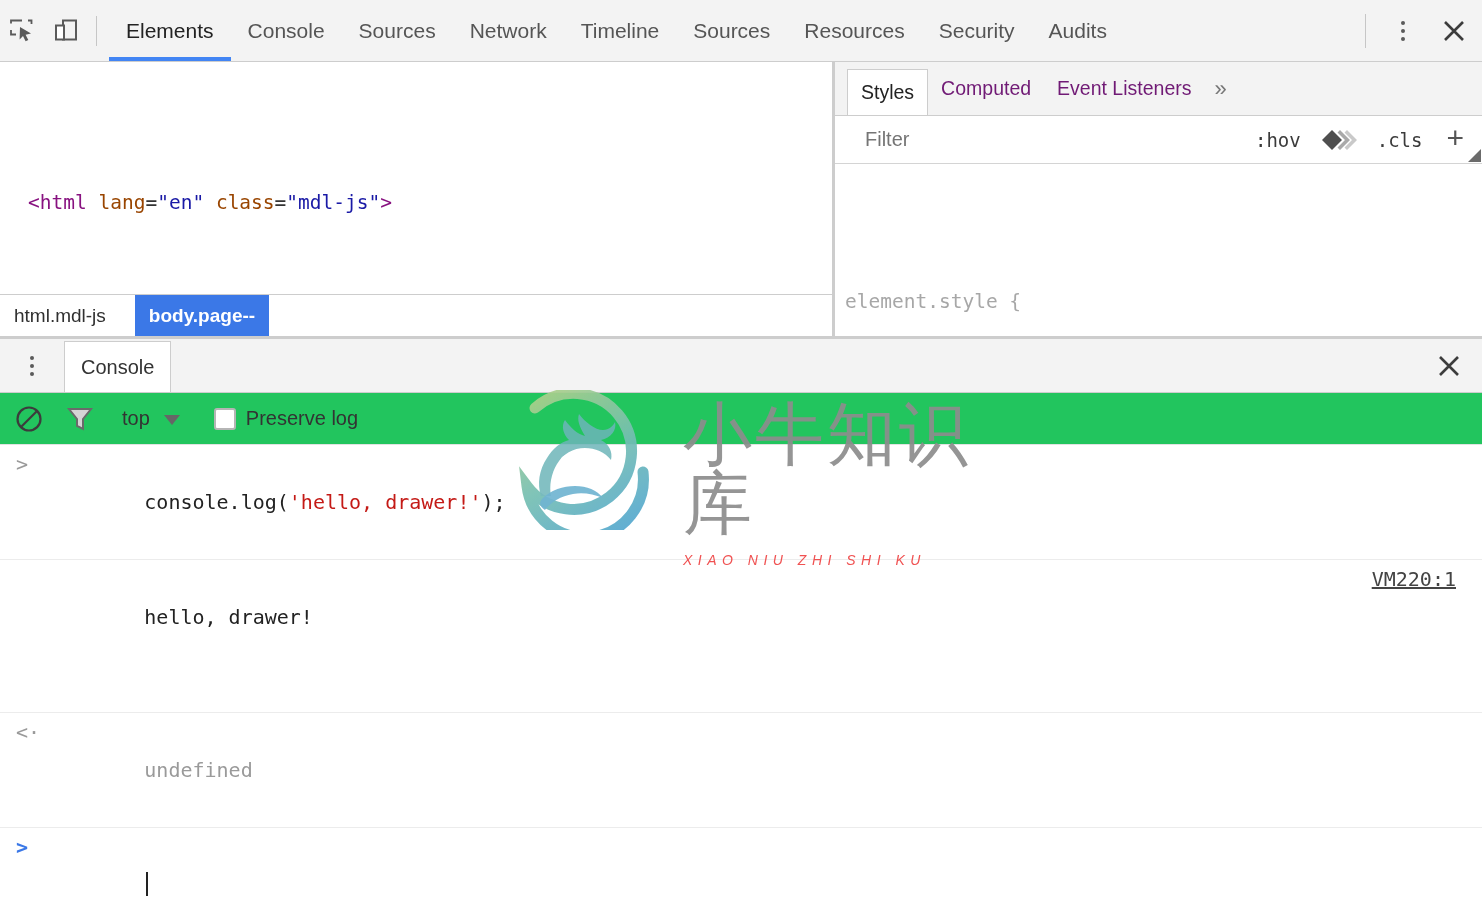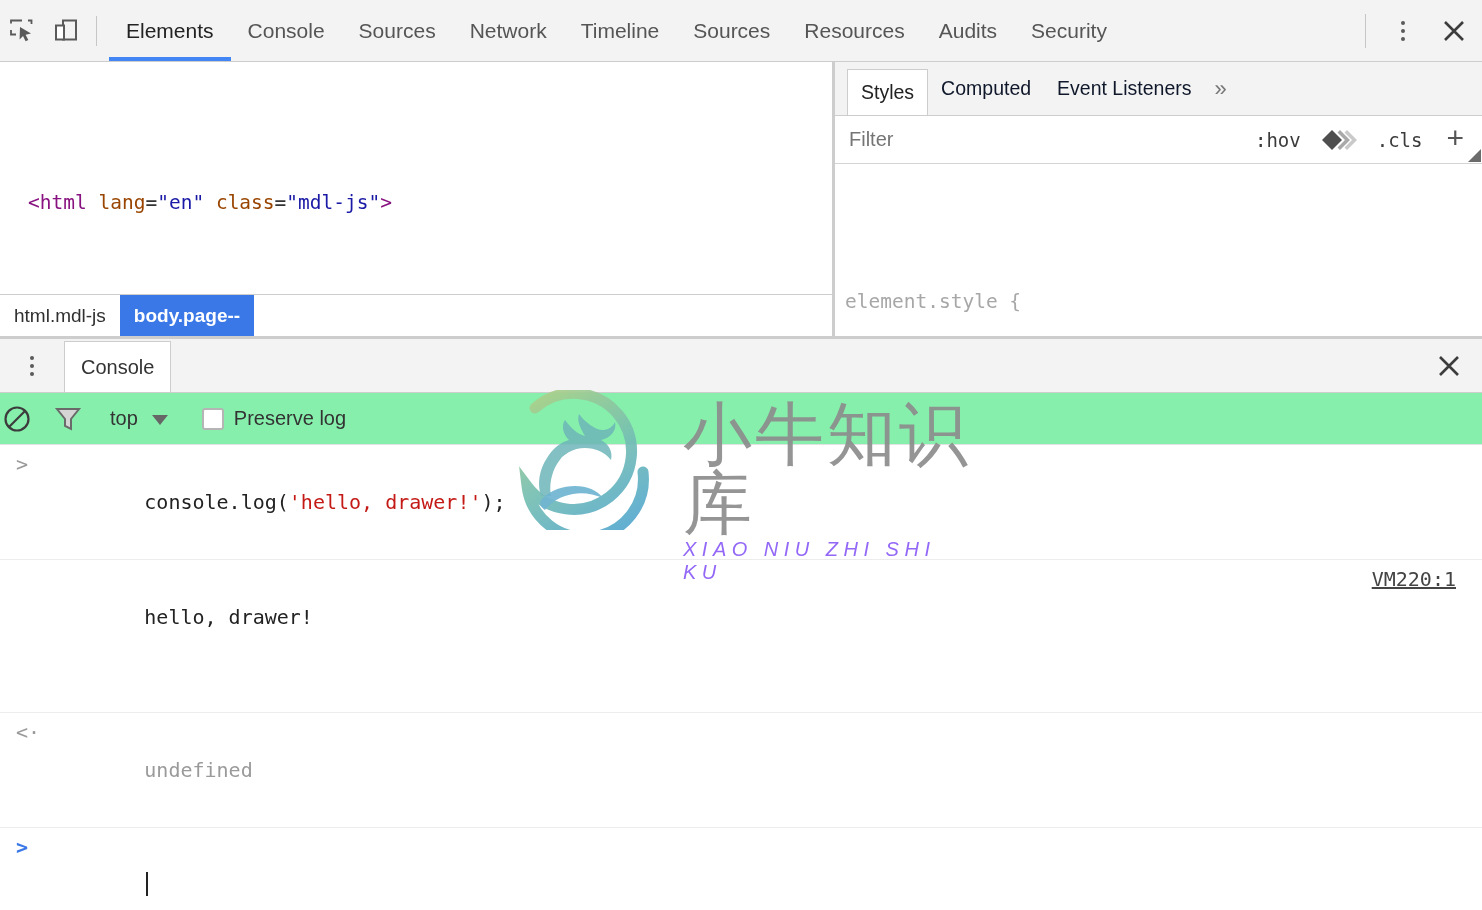--- a/index.html
+++ b/index.html
@@ -126,20 +126,21 @@
 
   
   .crumbs {
     position: absolute;
     left: 0; bottom: 0;
     width: 832px; height: 42px;
     background: #ffffff;
     border-top: 1px solid #cdcdcd;
     display: flex; align-items: stretch;
     box-sizing: border-box;
+    gap: 15px;
   }
   .crumb {
     display: flex; align-items: center;
     padding: 0 14px;
     font-size: 19px;
     color: #303030;
     cursor: pointer;
     white-space: nowrap;
   }
   .crumb.sel {
@@ -168,21 +169,21 @@
     background: #f3f3f3;
     border-bottom: 1px solid #cdcdcd;
     display: flex; align-items: stretch;
     padding-left: 12px;
     box-sizing: border-box;
   }
   .stab {
     display: flex; align-items: center;
     padding: 0 13px;
     font-size: 19.5px;
-    color: #0f172a;
+    color: #701a75;
     cursor: pointer;
     white-space: nowrap;
   }
   .stab.active {
     background: #ffffff;
     color: #222222;
     border-left: 1px solid #cdcdcd;
     border-right: 1px solid #cdcdcd;
     border-top: 1px solid #cdcdcd;
     margin-top: 7px;
@@ -191,21 +192,21 @@
     font-size: 22px;
     color: #777777;
     padding: 0 10px;
   }
   .filter-bar {
     position: relative;
     height: 48px;
     background: #ffffff;
     border-bottom: 1px solid #d4d4d4;
     display: flex; align-items: center;
-    padding: 0 8px 0 12px;
+    padding: 0 8px 0 28px;
     box-sizing: border-box;
   }
   .filter-input {
     flex: 1;
     font-size: 20px;
     color: #9a9a9a;
     font-family: "Liberation Sans", sans-serif;
     border: none; outline: none;
     background: transparent;
   }
@@ -299,22 +300,22 @@
     margin-left: auto;
     width: 66px;
     display: flex; align-items: center; justify-content: center;
     cursor: pointer;
   }
 
   .console-toolbar {
     height: 52px;
     border-bottom: 1px solid #e2e2e2;
     display: flex; align-items: center;
-    padding-left: 2px;
-    background: #86efac;
+    padding-left: 14px;
+    background: #22c55e;
     box-sizing: border-box;
   }
   .ct-item {
     display: flex; align-items: center;
     cursor: pointer;
   }
   .ct-gap { width: 22px; }
   .ct-label {
     font-size: 20px;
     color: #333333;
@@ -400,24 +401,25 @@
   }
   .wm-cn {
     font-family: "DejaVu Sans", sans-serif;
     font-size: 69px;
     color: #8d8d8d;
     letter-spacing: 3px;
     line-height: 1;
   }
   .wm-en {
     font-family: "Liberation Sans", sans-serif;
-    font-size: 20px;
-    color: #8b5cf6;
+    font-size: 14px;
+    color: #ef4444;
     letter-spacing: 5.5px;
     font-style: italic;
+    margin-top: 14px;
   }
 </style>
 </head>
 <body>
 
 <div class="devtools">
 
   <div class="toolbar">
 
     <div class="tb-icon">
@@ -452,24 +454,24 @@
       <div class="tab">
           <span>Timeline</span>
         </div>
       <div class="tab">
           <span>Sources</span>
         </div>
       <div class="tab">
           <span>Resources</span>
         </div>
       <div class="tab">
+          <span>Security</span>
+        </div>
+      <div class="tab">
           <span>Audits</span>
-        </div>
-      <div class="tab">
-          <span>Security</span>
         </div>
     </div>
 
     <div class="tb-right">
       <div class="tb-vsep"></div>
       <div class="kebab">
         <i></i>
         <i></i>
         <i></i>
       </div>

